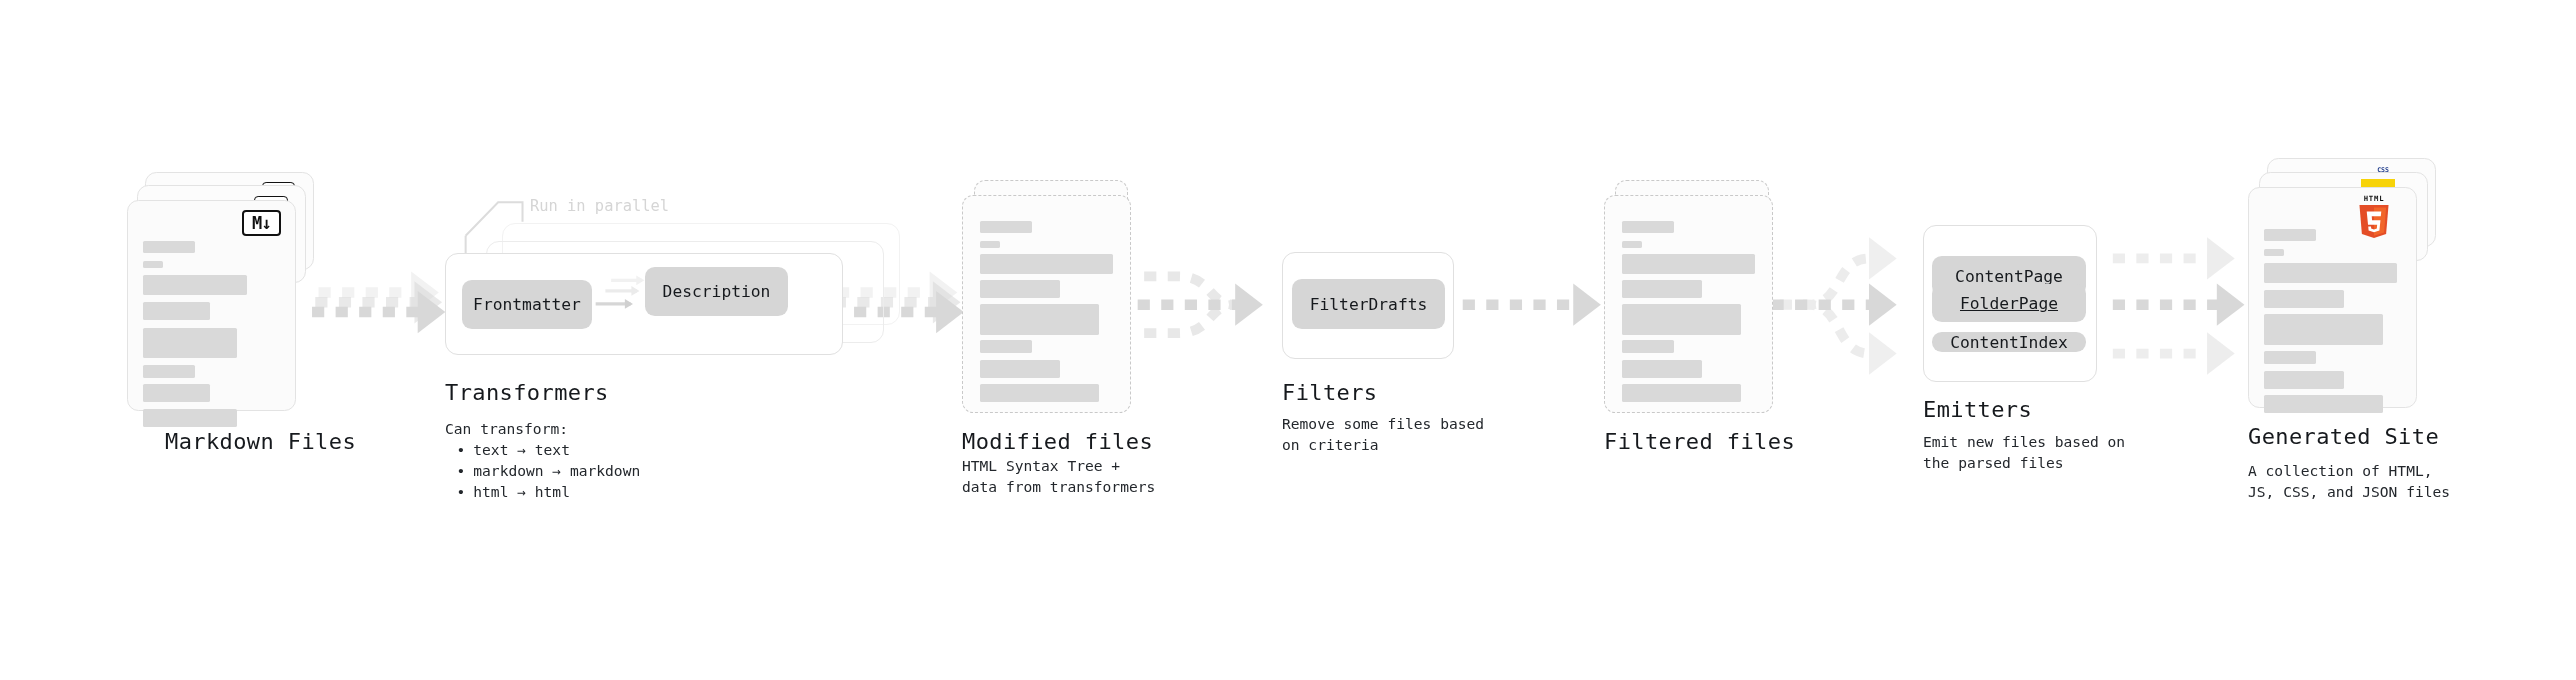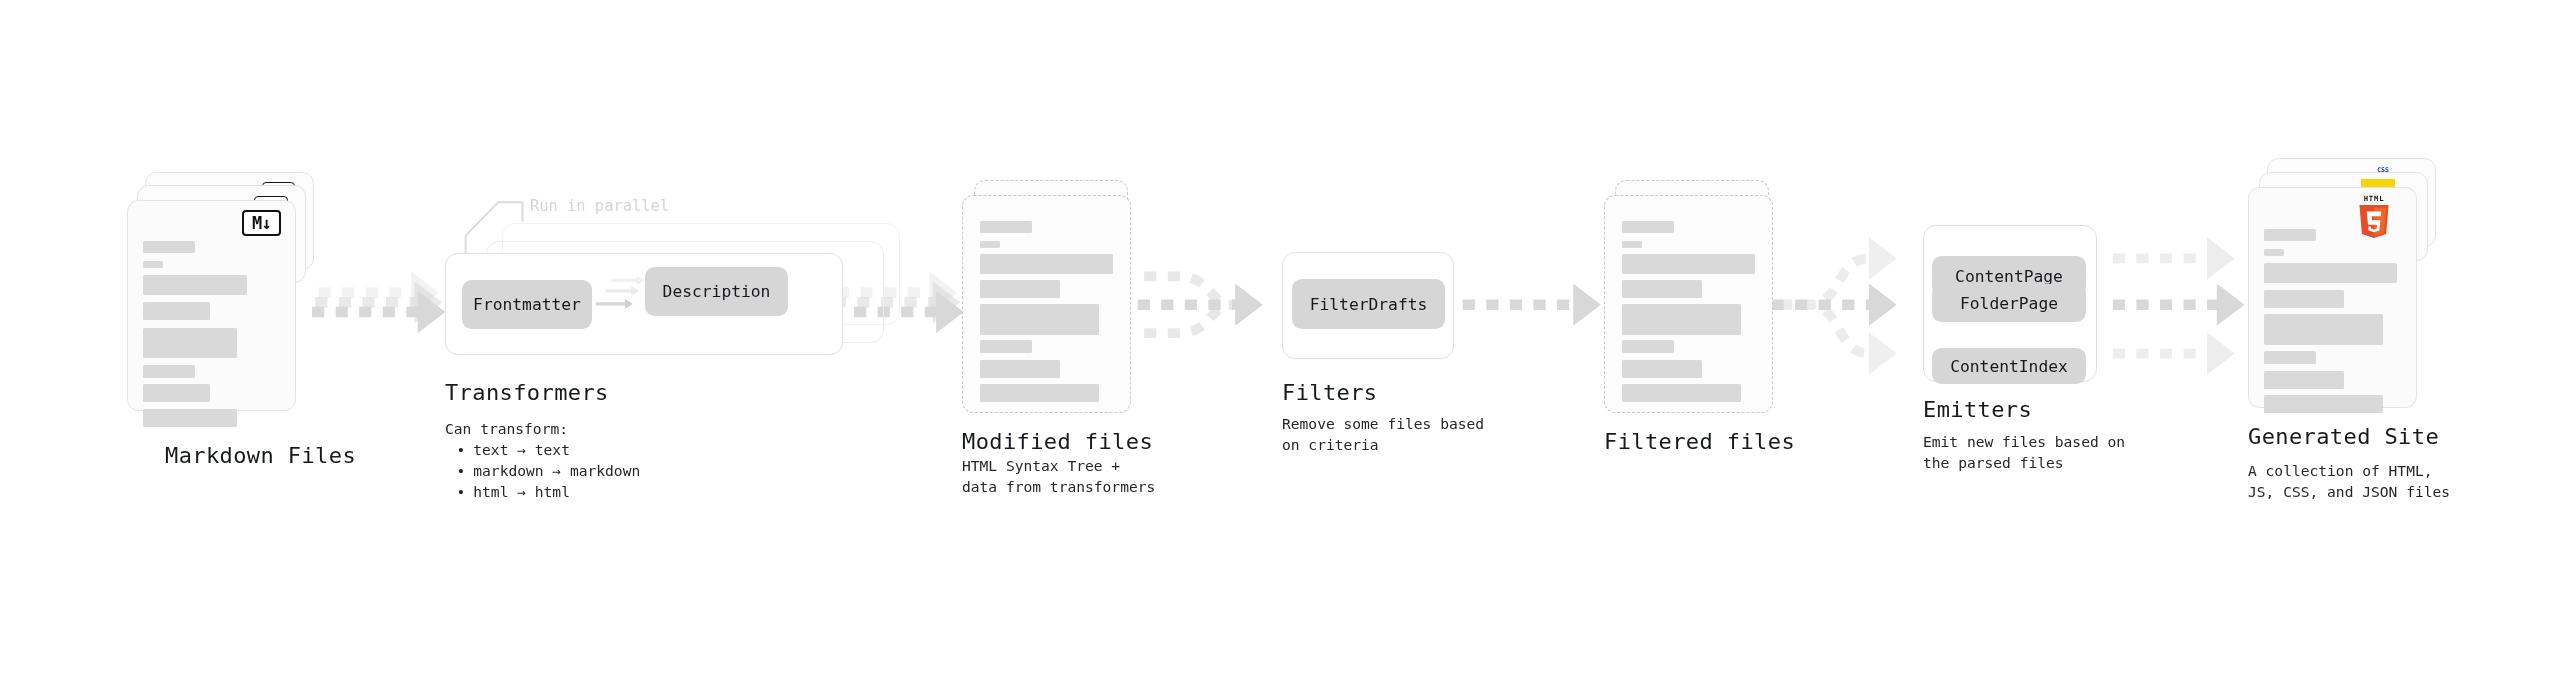--- a/index.html
+++ b/index.html
@@ -198,21 +198,21 @@
 
     <div class="skel" style="left:143px;top:241px;width:52px;height:12.2px;"></div>
     <div class="skel" style="left:143px;top:261px;width:19.5px;height:6.5px;"></div>
     <div class="skel" style="left:143px;top:275px;width:104px;height:20.3px;"></div>
     <div class="skel" style="left:143px;top:302px;width:67px;height:18px;"></div>
     <div class="skel" style="left:143px;top:328px;width:94px;height:30px;"></div>
     <div class="skel" style="left:143px;top:365px;width:52px;height:13px;"></div>
     <div class="skel" style="left:143px;top:384px;width:67px;height:18px;"></div>
     <div class="skel" style="left:143px;top:409px;width:94px;height:18px;"></div>
 
-    <div class="title" style="left:127px;top:443px;padding-left:38px;">Markdown Files</div>
+    <div class="title" style="left:127px;top:429px;padding-left:38px;">Markdown Files</div>
   </div>
 
   <div>
     <div class="runlabel" style="left:530px;top:197px;">Run in parallel</div>
 
     <div class="group g3" style="left:502px;top:223px;width:398px;height:102px;"></div>
     <div class="chip f3" style="left:517px;top:258px;width:114px;height:50px;"></div>
     <div class="chip f3" style="left:665px;top:258px;width:135px;height:50px;"></div>
 
     <div class="group g2" style="left:486px;top:241px;width:398px;height:102px;"></div>
@@ -287,22 +287,22 @@
     <div class="skel" style="left:1622px;top:340px;width:52px;height:13px;"></div>
     <div class="skel" style="left:1622px;top:360px;width:80px;height:18px;"></div>
     <div class="skel" style="left:1622px;top:384px;width:119px;height:18px;"></div>
 
     <div class="title" style="left:1604px;top:429px;">Filtered files</div>
   </div>
 
   <div>
     <div class="group" style="left:1923px;top:225px;width:174px;height:157px;"></div>
     <div class="chip" style="left:1932px;top:248px;width:154px;height:40px;margin-top:8px;">ContentPage</div>
-    <div class="chip" style="left:1932px;top:284px;width:154px;height:38px;">FolderPage</div>
-    <div class="chip" style="left:1932px;top:348px;width:154px;height:36px;">ContentIndex</div>
+    <div class="chip" style="left:1932px;top:284px;width:154px;height:38px;text-decoration:underline;">FolderPage</div>
+    <div class="chip" style="left:1932px;top:332px;width:154px;height:20px;">ContentIndex</div>
 
     <div class="title" style="left:1923px;top:397px;">Emitters</div>
     <div class="desc" style="left:1923px;top:431px;">Emit new files based on
 the parsed files</div>
   </div>
 
   <div>
 
     <div class="card ghost" style="left:2267px;top:158px;width:169px;height:89px;"></div>
     <svg class="cssq" style="left:2370px;top:163px;width:26px;height:18px;" viewBox="0 0 32 22">

